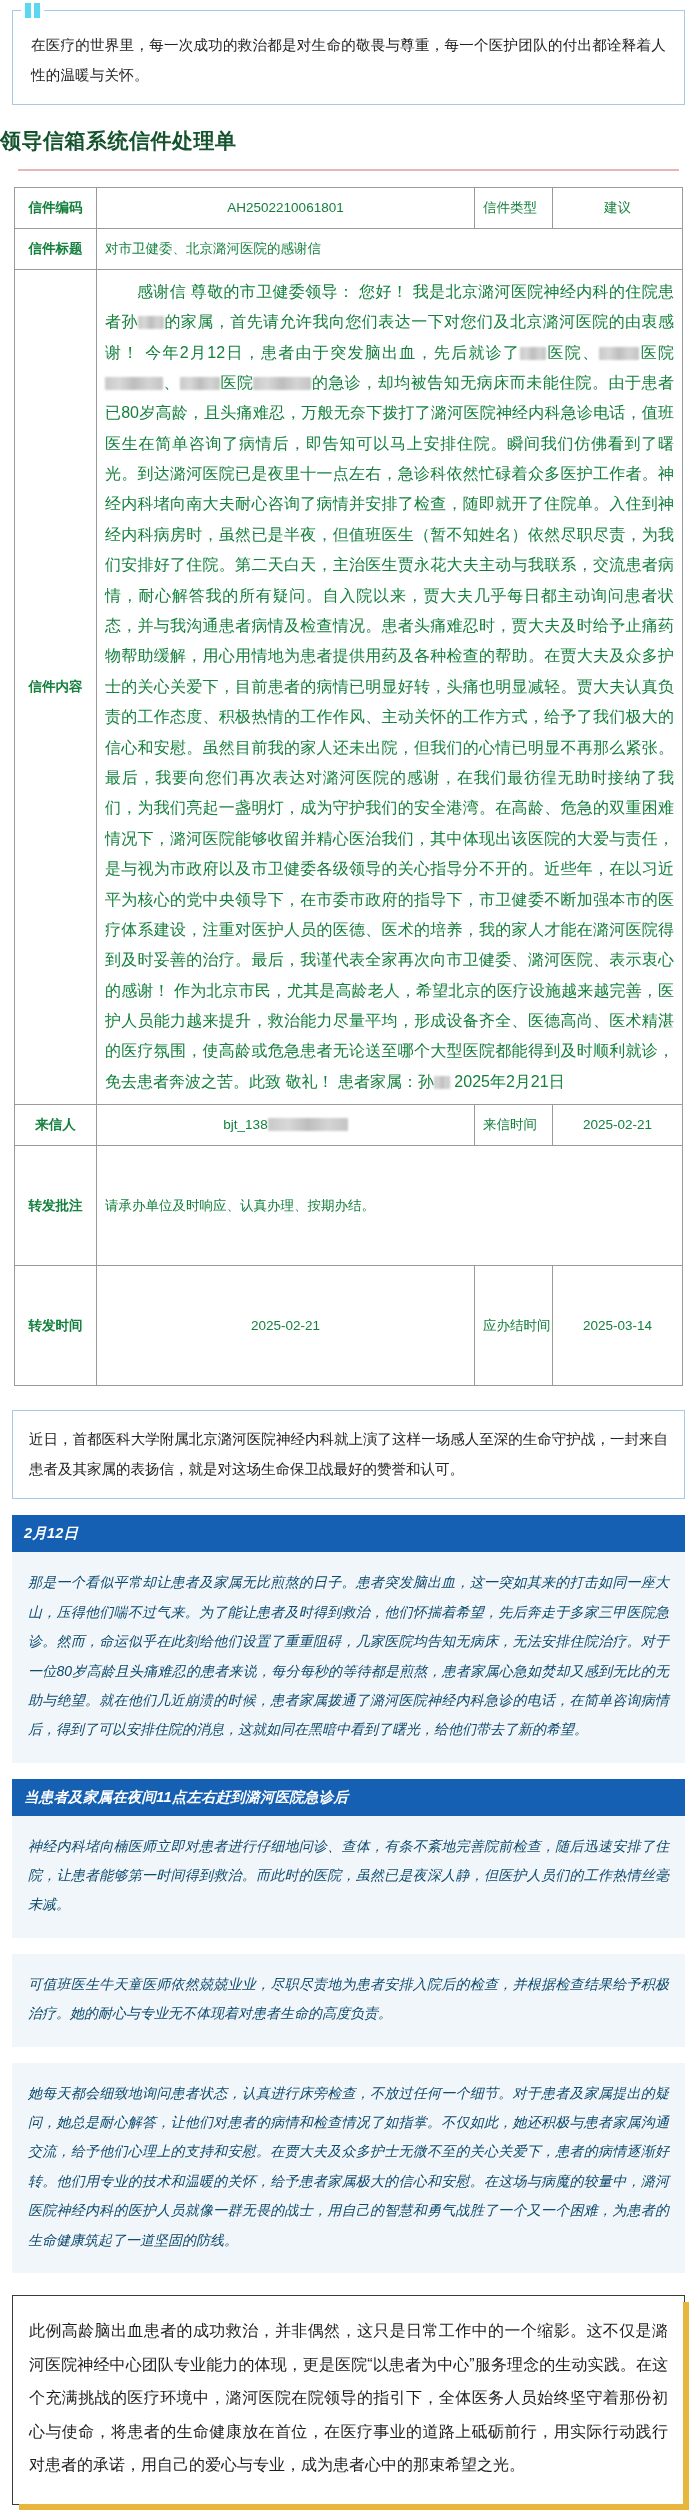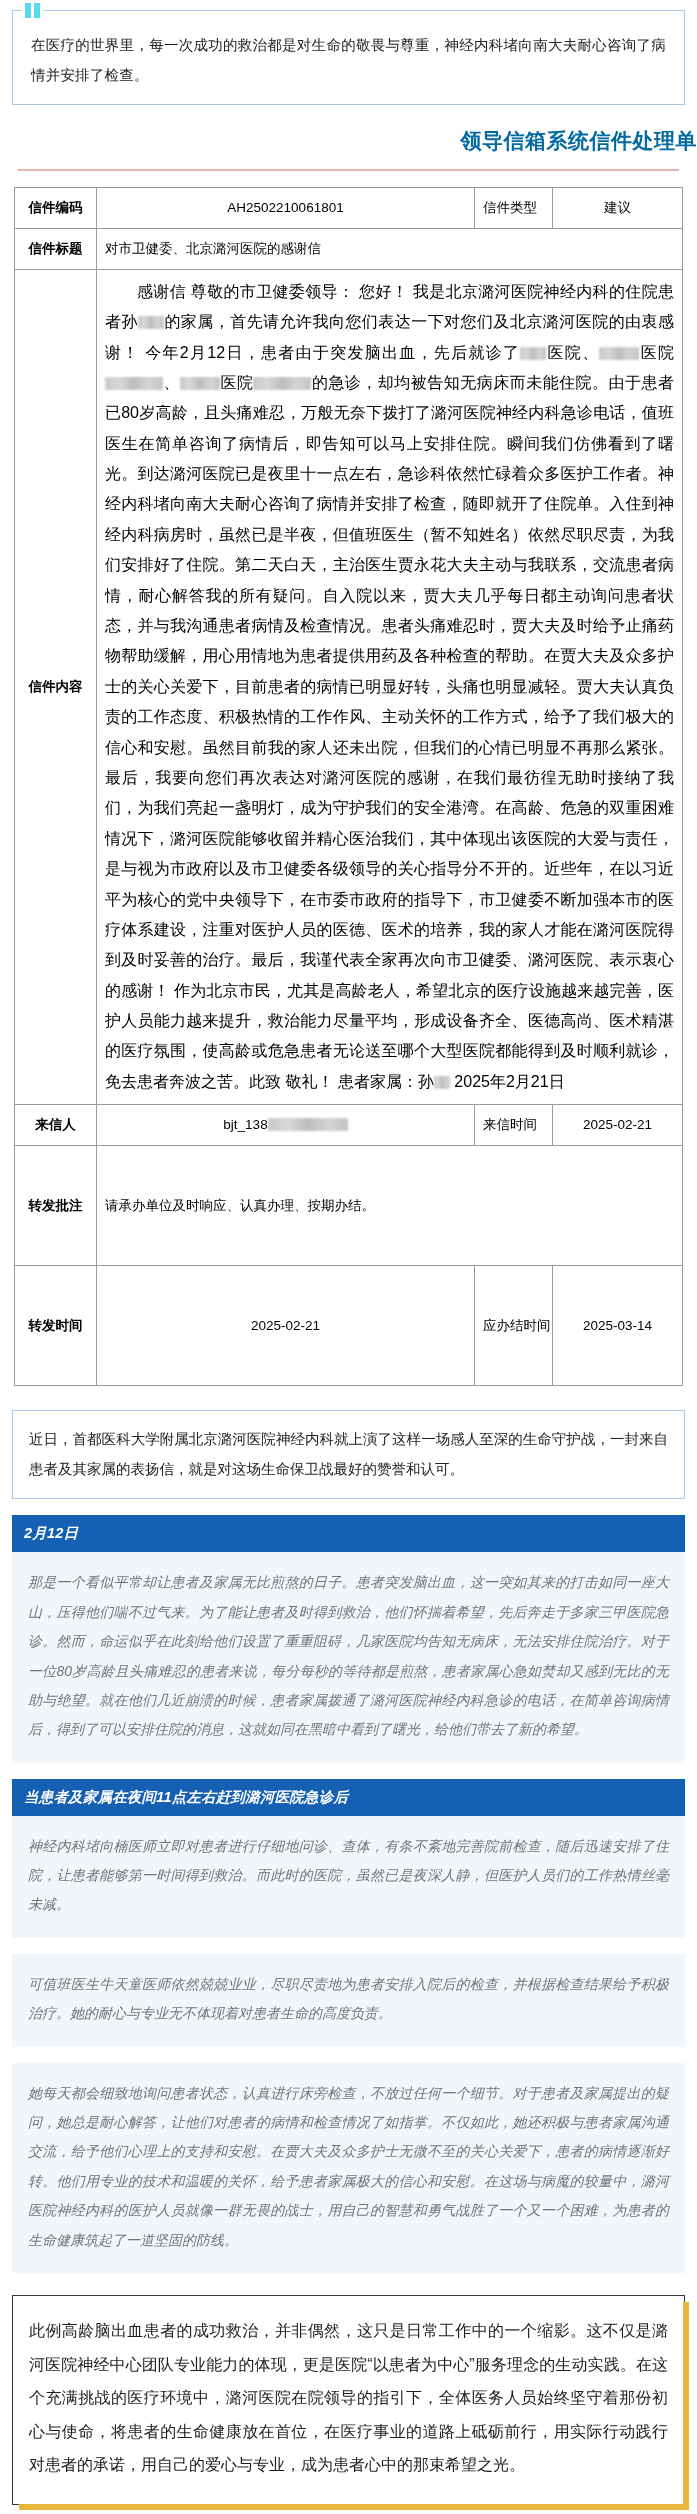--- a/index.html
+++ b/index.html
@@ -41,41 +41,41 @@
   .intro-text {
     font-size: 14.5px;
     line-height: 2.05;
     color: #222;
     text-align: justify;
     letter-spacing: .2px;
   }
 
   
   .doc-title {
-    text-align: right;
+    text-align: left;
     font-size: 21px;
     font-weight: bold;
-    color: #0369a1;
+    color: #14532d;
     margin: 22px 0 14px 0;
     letter-spacing: .5px;
   }
   .title-rule {
     height: 2px;
     background: #e8b6b6;
     margin: 0 18px 16px 18px;
   }
 
   
   .form-wrap { padding: 0 14px 10px 14px; }
   table.form {
     width: 100%;
     border-collapse: collapse;
     table-layout: fixed;
     font-size: 13.5px;
-    color: #000000;
+    color: #15803d;
   }
   table.form td {
     border: 1px solid #9a9a9a;
     padding: 7px 8px;
     vertical-align: middle;
     line-height: 1.9;
   }
   td.lbl {
     width: 82px;
     text-align: center;
@@ -136,21 +136,21 @@
     font-size: 14.5px;
     padding: 9px 12px;
     letter-spacing: .2px;
   }
   .sec-body {
     background: #f1f6fa;
     padding: 16px 16px 18px 16px;
     font-size: 14px;
     line-height: 2.1;
     text-align: justify;
-    color: #737373;
+    color: #0c4a6e;
   }
 
   
   .closing {
     position: relative;
     margin: 22px 12px 18px 12px;
     border: 1px solid #3a3a3a;
     background: #ffffff;
     padding: 18px 16px 22px 16px;
   }
@@ -184,21 +184,21 @@
 </head>
 <body>
 
 <div class="page">
 
   <div class="intro-box">
     <span class="quote-mark">
         <i></i>
         <i></i>
       </span>
-    <div class="intro-text">在医疗的世界里，每一次成功的救治都是对生命的敬畏与尊重，神经内科堵向南大夫耐心咨询了病情并安排了检查。</div>
+    <div class="intro-text">在医疗的世界里，每一次成功的救治都是对生命的敬畏与尊重，每一个医护团队的付出都诠释着人性的温暖与关怀。</div>
   </div>
 
   <div class="doc-title">领导信箱系统信件处理单</div>
   <div class="title-rule"></div>
 
   <div class="form-wrap">
     <table class="form">
       <tbody>
         <tr>
           <td class="lbl">信件编码</td>

